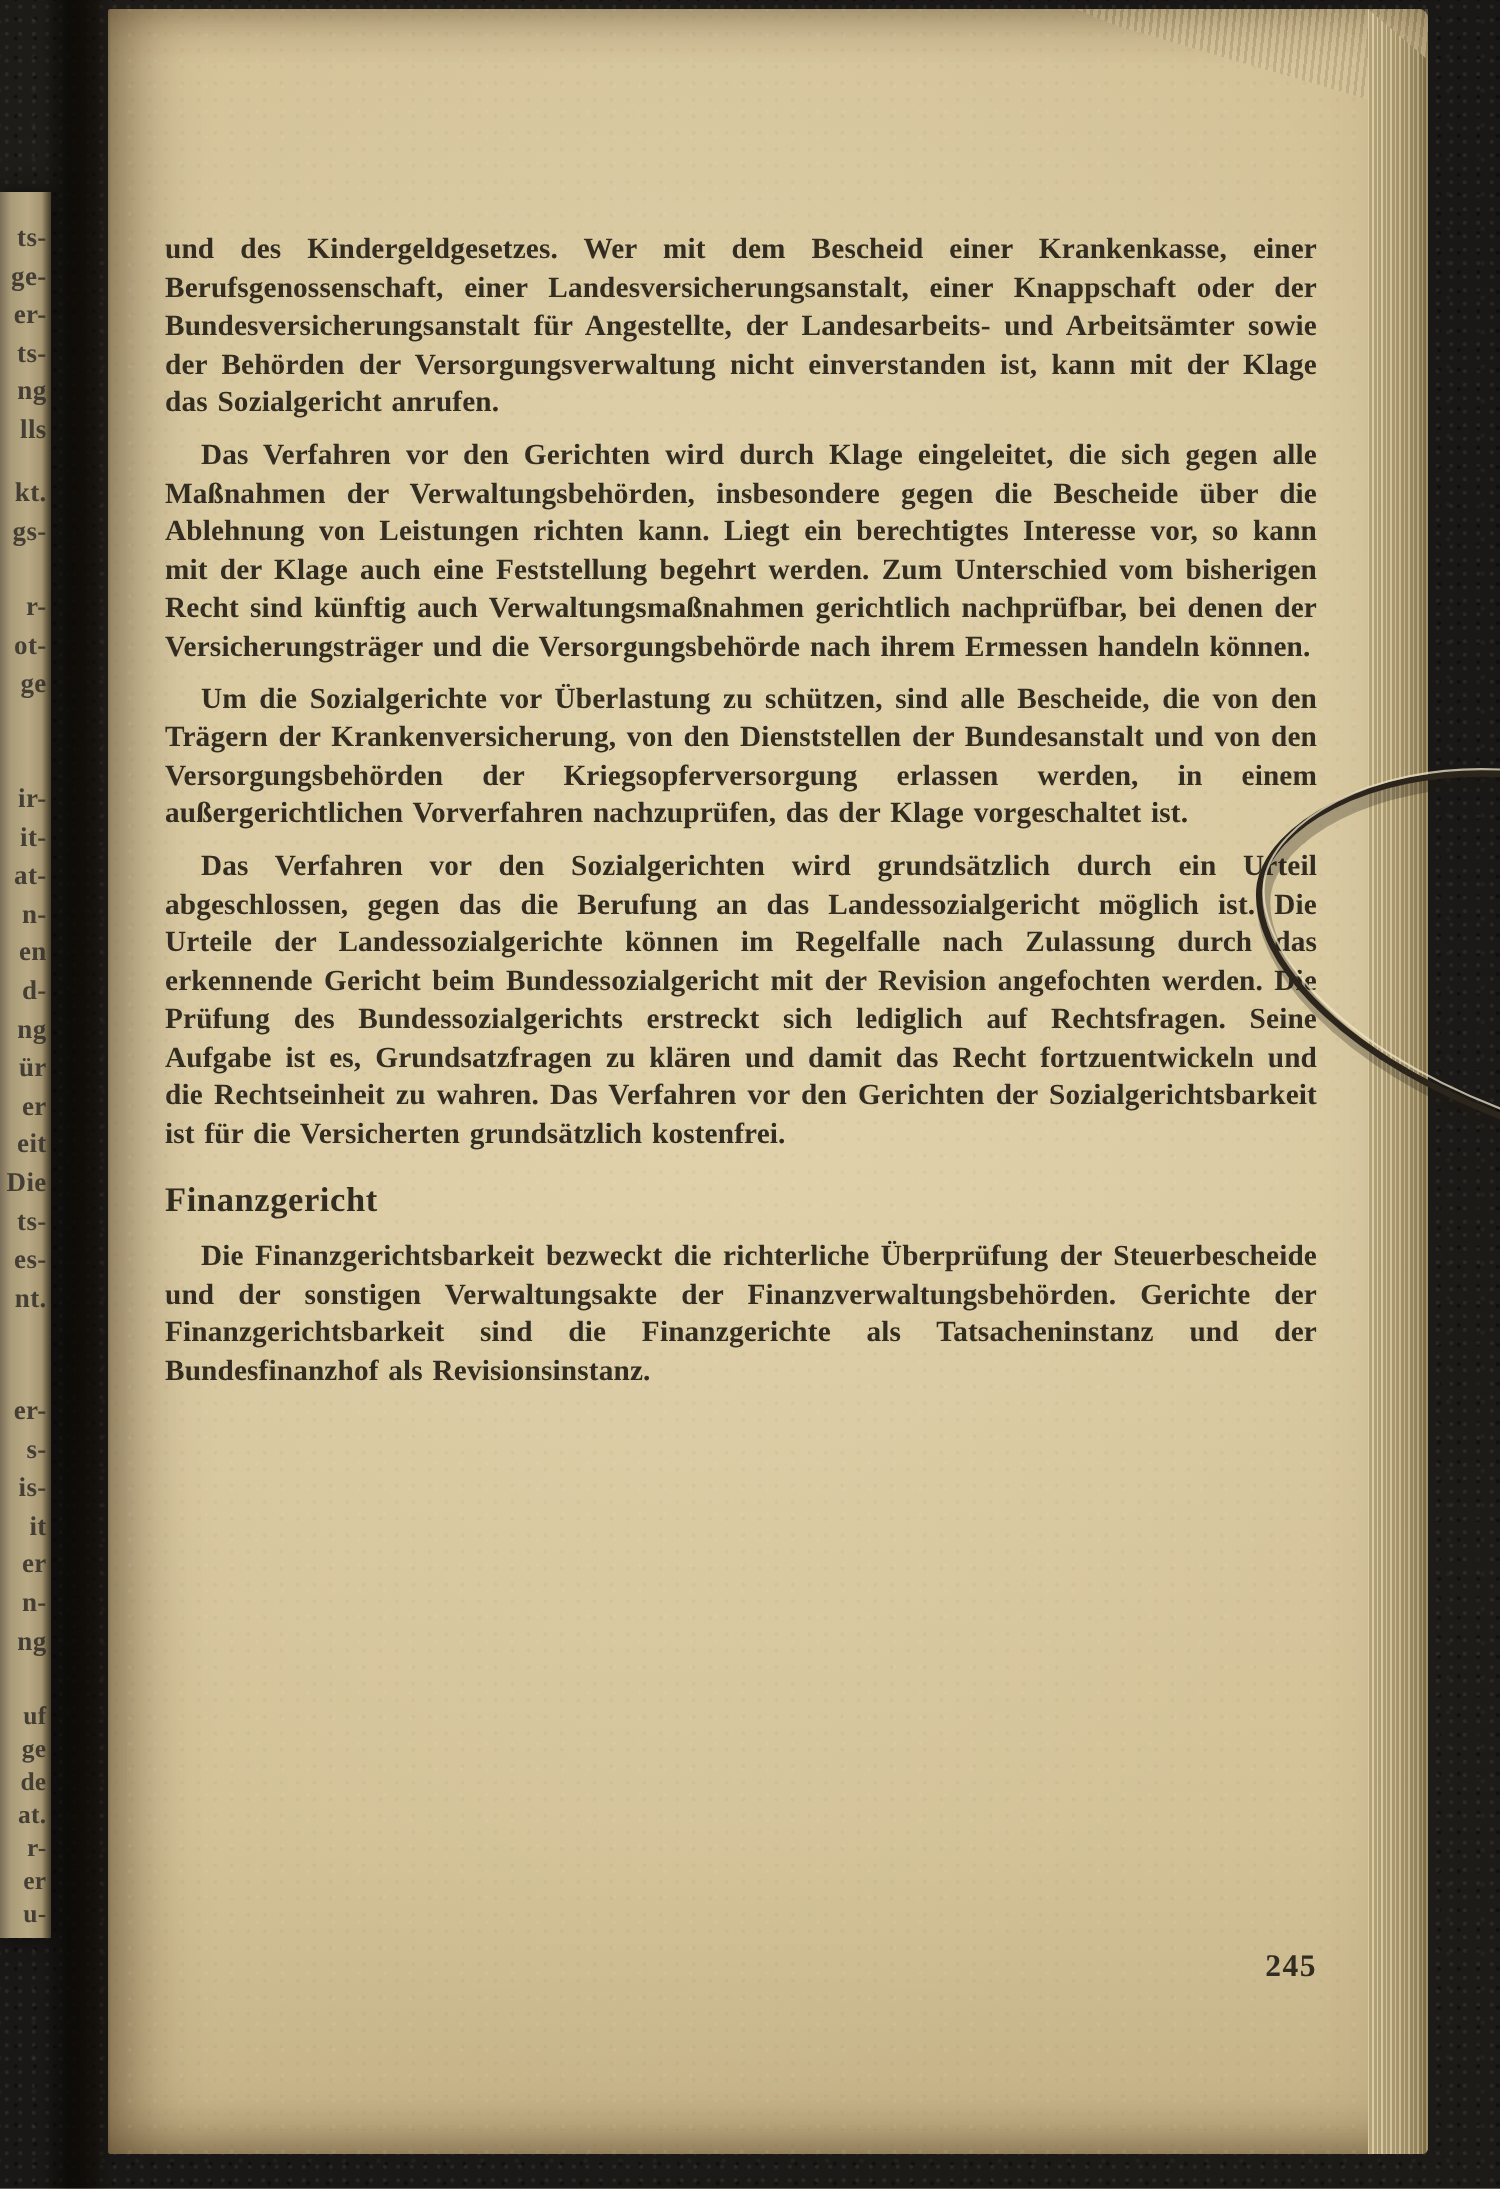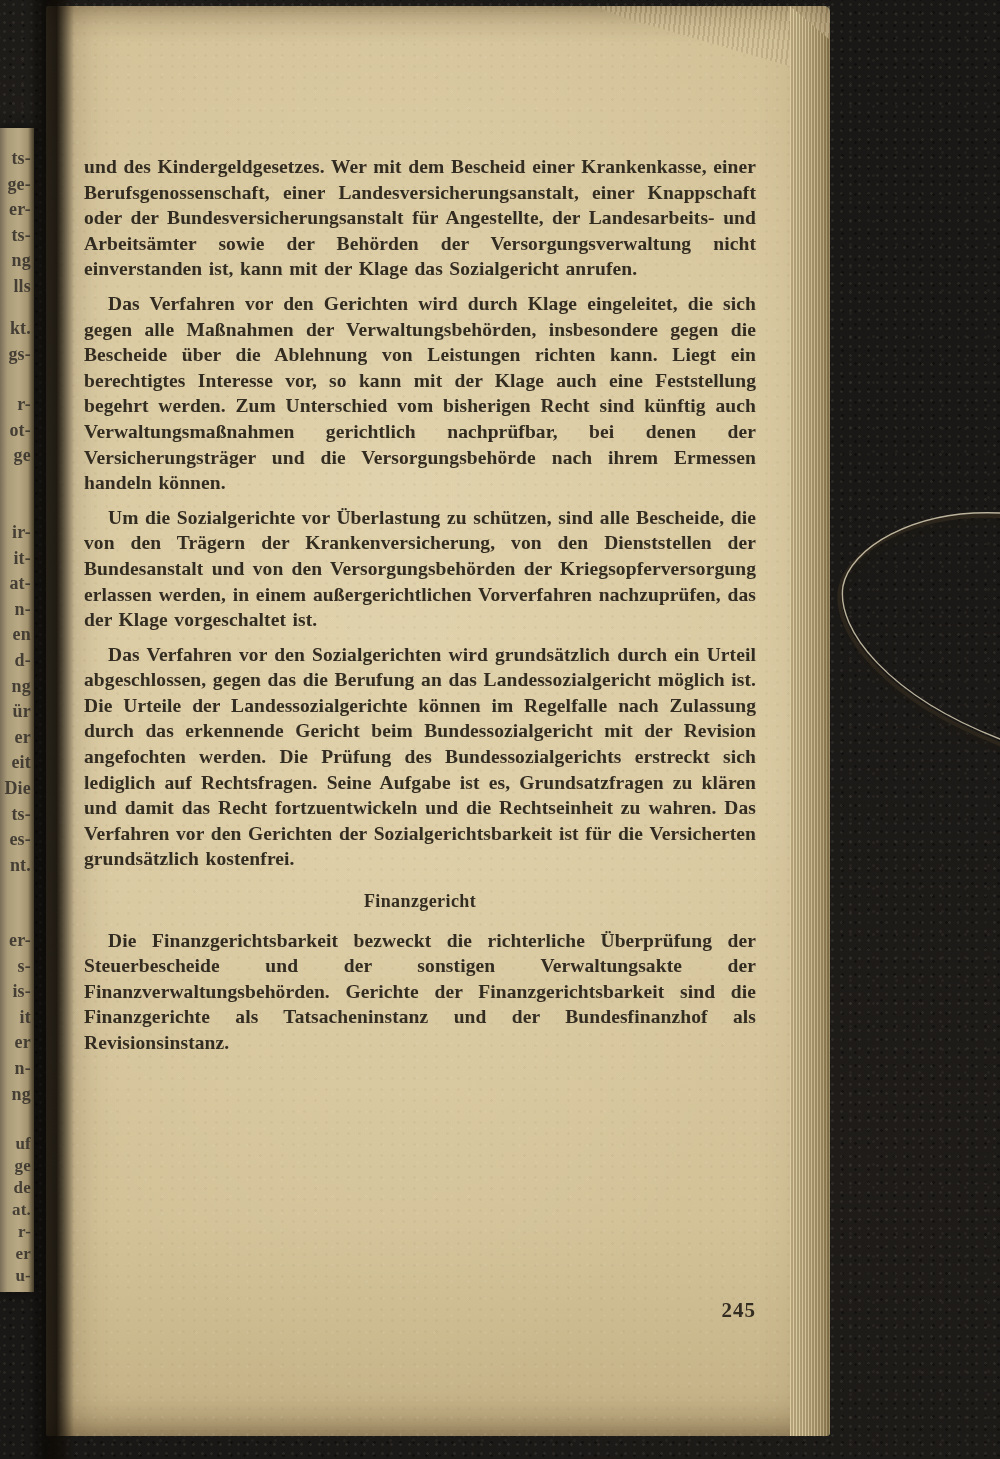--- a/index.html
+++ b/index.html
@@ -42,21 +42,21 @@
 
   
   .gutter-shadow{
     position:absolute;left:28px;top:0;width:46px;height:1459px;z-index:3;
     background:linear-gradient(90deg,rgba(10,8,5,0) 0,rgba(10,8,5,.78) 38%,rgba(16,12,7,.9) 62%,rgba(16,12,7,0) 100%);
     pointer-events:none;
   }
 
   
   .paper{
-    position:absolute;left:46px;top:6px;width:784px;height:1430px;z-index:1;
+    position:absolute;left:72px;top:6px;width:880px;height:1430px;z-index:1;
     background:
       radial-gradient(ellipse at 45% 35%, rgba(255,248,220,.20), transparent 70%),
       linear-gradient(180deg,#d2c096 0,#d8c89f 22%,#dacaa2 55%,#d3c298 85%,#c4b186 100%),
       #d5c59c;
     box-shadow:
       inset 34px 0 46px -20px rgba(70,50,25,.55),
       inset -34px 0 56px -26px rgba(95,75,45,.45),
       inset 0 20px 34px -22px rgba(70,50,25,.45),
       inset 0 -26px 38px -24px rgba(70,50,25,.5);
     border-radius:2px 6px 4px 2px;
@@ -88,21 +88,21 @@
   .text-block{
     position:absolute;left:38px;right:74px;top:148px;
     font-size:19.5px;line-height:25.6px;font-weight:600;color:#332c21;
     text-align:justify;letter-spacing:.1px;word-spacing:1.5px;
     hyphens:auto;-webkit-hyphens:auto;
     text-rendering:optimizeLegibility;
   }
   .text-block p{margin:0 0 9px 0;text-indent:24px;}
   .text-block p.first{text-indent:0;}
   .text-block h3{
-    margin:17px 0 13px 0;text-align:center;font-size:18px;font-weight:700;
+    margin:17px 0 13px 0;text-align:left;font-size:23px;font-weight:700;
     letter-spacing:.4px;text-indent:0;
   }
   .page-number{
     position:absolute;top:1292px;right:74px;
     font-size:21px;font-weight:700;color:#332c21;letter-spacing:1px;
   }
 
   
   .wire{position:absolute;left:815px;top:492px;z-index:5;pointer-events:none;}
 </style>

